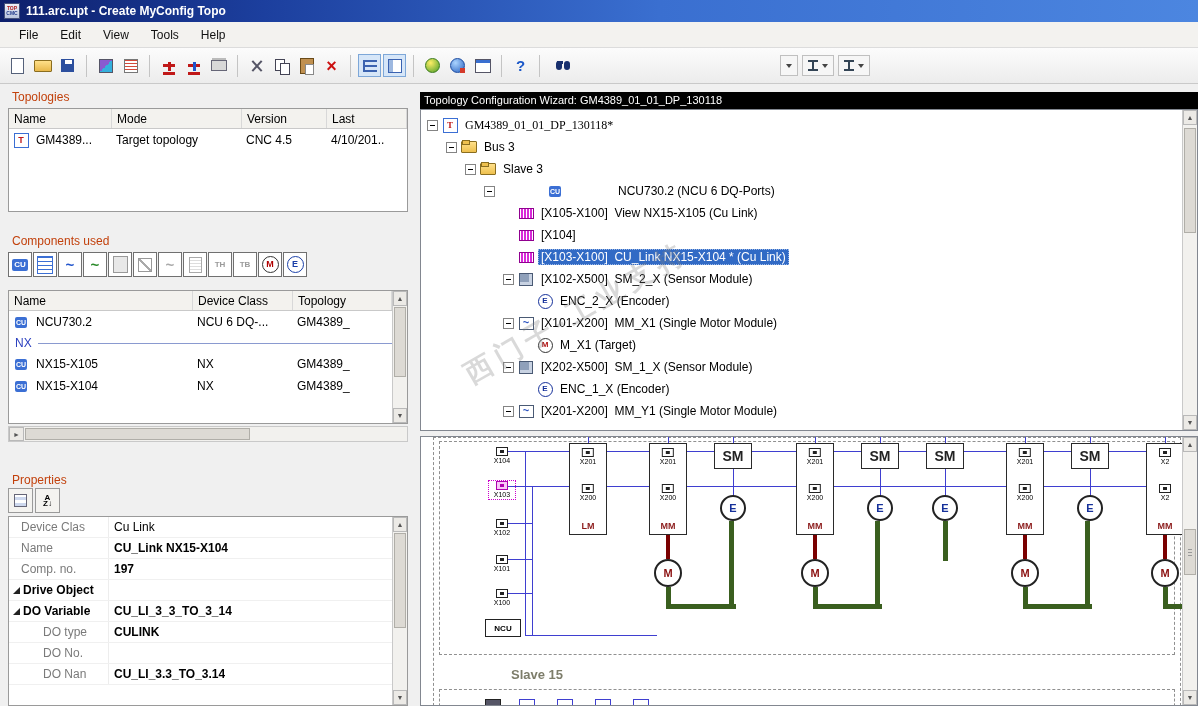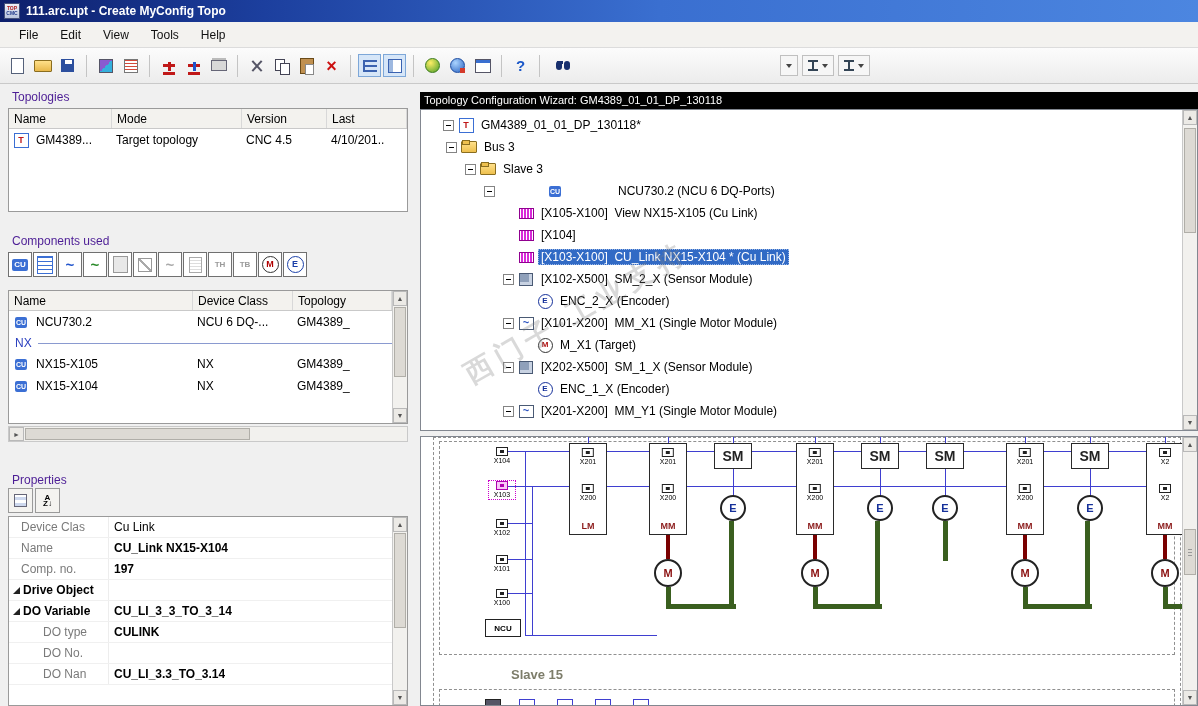--- a/index.html
+++ b/index.html
@@ -45,21 +45,21 @@
 .ic-help::before{content:"?";font-size:15px;font-weight:bold;color:#1a57c8}
 .ic-find::before{content:"";width:6px;height:9px;background:#18306e;border-radius:3px;box-shadow:8px 0 0 #18306e}
 .ic-find::after{content:"";position:absolute;width:6px;height:3px;background:#18306e;top:6px;left:9px}
 .tb-gap{width:210px}
 .tb-dd{display:flex;align-items:center;gap:4px;padding:0 5px;height:21px;border:1px solid #c0c0c0;background:#f6f6f6;margin-right:4px}
 .dd-ar{width:0;height:0;border-left:3px solid transparent;border-right:3px solid transparent;border-top:4px solid #444}
 .mach{width:10px;height:11px;background:linear-gradient(#345 0 2px,transparent 2px 9px,#345 9px 11px),linear-gradient(90deg,transparent 0 4px,#345 4px 6px,transparent 6px)}
 
 
 .left-panel{position:absolute;left:4px;top:84px;width:404px;bottom:0}
-.sec-label{position:absolute;left:8px;color:#4c1d95}
+.sec-label{position:absolute;left:8px;color:#c2410c}
 .tbl{position:absolute;left:4px;right:0;background:#fff;border:1px solid #9a9a9a;overflow:hidden}
 .tbl-head{display:flex;height:20px;background:#f3f2ee;border-bottom:1px solid #c9c9c9}
 .th{padding:2px 5px;border-right:1px solid #d8d8d8;display:flex;align-items:center;white-space:nowrap;overflow:hidden}
 .tr{display:flex;height:22px;align-items:center}
 .td{padding:0 4px;overflow:hidden;white-space:nowrap;display:flex;align-items:center}
 .cell-with-icon{gap:3px}
 .group-row{height:20px;align-items:center;display:flex;padding-left:6px}
 .group-label{color:#2a3fbf}
 .group-line{flex:1;height:1px;background:#8a9ad0;margin:0 6px}
 .palette{position:absolute;left:4px;height:26px;display:flex;gap:1px}
@@ -371,21 +371,21 @@
     </div>
   </div>
 
   <div class="vsplit"></div>
 
   <div class="right-panel">
     <div class="wiz-header">Topology Configuration Wizard: GM4389_01_01_DP_130118</div>
 
     <div class="tree">
       <div class="tree-rows">
-          <div class="trow" style="padding-left: 22px;"><span class="exp"></span><span class="ti ti-topology"></span><span class="tlabel">GM4389_01_01_DP_130118*</span></div>
+          <div class="trow" style="padding-left: 6px; font-family: Liberation Serif, serif;"><span class="exp"></span><span class="ti ti-topology"></span><span class="tlabel">GM4389_01_01_DP_130118*</span></div>
           <div class="trow" style="padding-left: 25px;"><span class="exp"></span><span class="ti ti-folder"></span><span class="tlabel">Bus 3</span></div>
           <div class="trow" style="padding-left: 44px; text-align: right;"><span class="exp"></span><span class="ti ti-folder"></span><span class="tlabel">Slave 3</span></div>
           <div class="trow" style="padding-left: 63px; gap: 48px;"><span class="exp"></span><span class="ti ti-cu"></span><span class="tlabel">NCU730.2 (NCU 6 DQ-Ports)</span></div>
           <div class="trow" style="padding-left: 82px;"><span class="sp"></span><span class="ti ti-port"></span><span class="tlabel">[X105-X100]  View NX15-X105 (Cu Link)</span></div>
           <div class="trow" style="padding-left: 82px;"><span class="sp"></span><span class="ti ti-port"></span><span class="tlabel">[X104]</span></div>
           <div class="trow" style="padding-left: 82px;"><span class="sp"></span><span class="ti ti-port"></span><span class="tlabel sel">[X103-X100]  CU_Link NX15-X104 * (Cu Link)</span></div>
           <div class="trow" style="padding-left: 82px;"><span class="exp"></span><span class="ti ti-sm"></span><span class="tlabel">[X102-X500]  SM_2_X (Sensor Module)</span></div>
           <div class="trow" style="padding-left: 101px;"><span class="sp"></span><span class="ti ti-encoder"></span><span class="tlabel">ENC_2_X (Encoder)</span></div>
           <div class="trow" style="padding-left: 82px;"><span class="exp"></span><span class="ti ti-mm"></span><span class="tlabel">[X101-X200]  MM_X1 (Single Motor Module)</span></div>
           <div class="trow" style="padding-left: 101px;"><span class="sp"></span><span class="ti ti-motor"></span><span class="tlabel">M_X1 (Target)</span></div>

